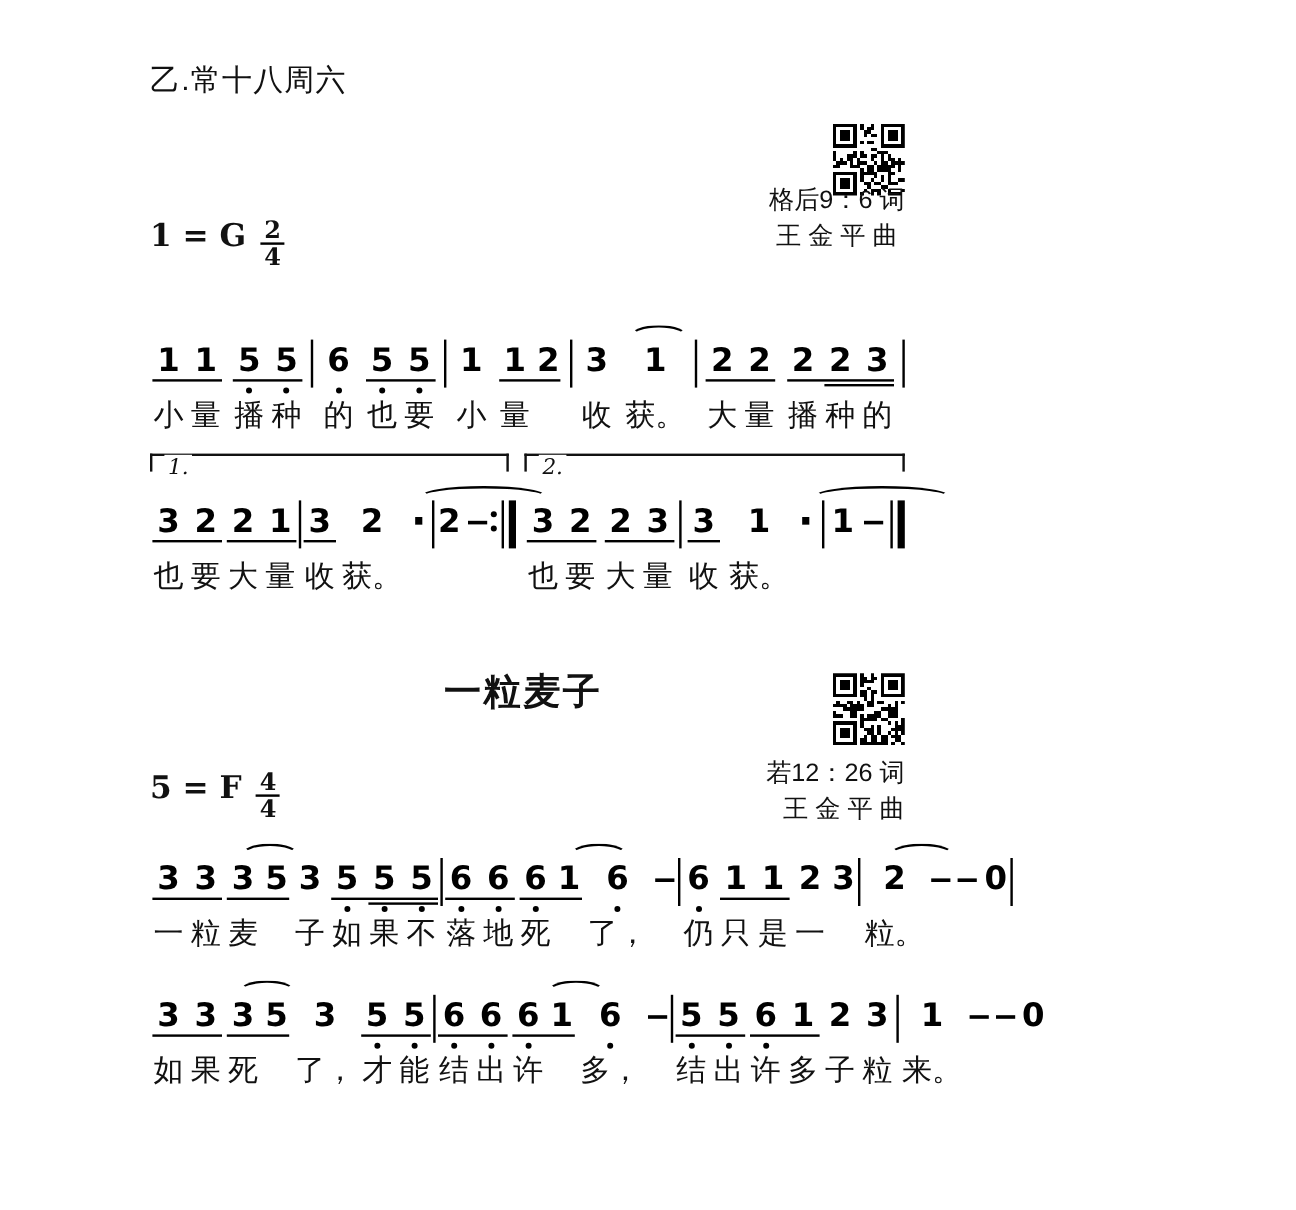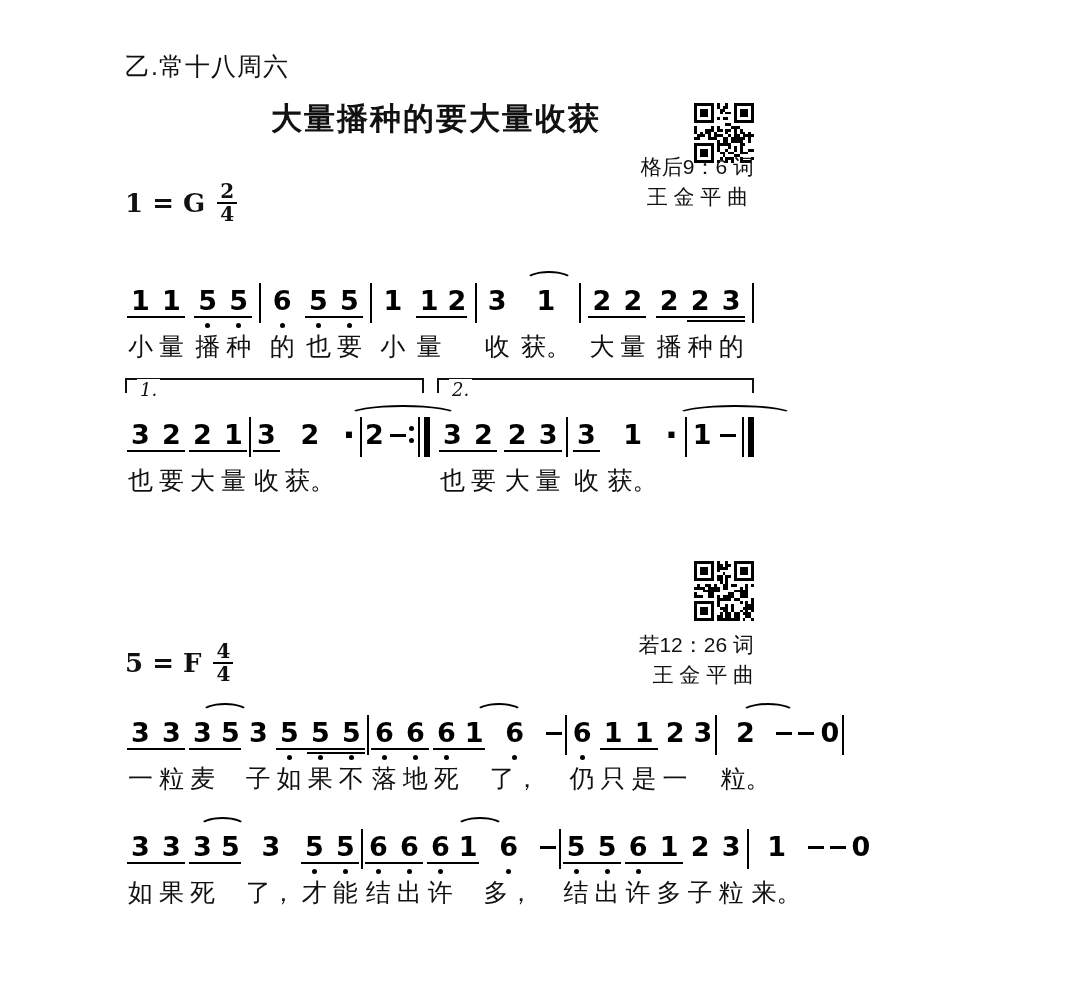--- a/index.html
+++ b/index.html
@@ -14,21 +14,21 @@
   .stitle.t2{top:556px;}
 
   .qr{position:absolute;right:118px;width:60px;height:60px;}
   .qr.q1{top:103px;}
   .qr.q2{top:561px;}
 
   .credits{position:absolute;right:118px;text-align:right;font-size:21px;line-height:30px;}
   .credits.c1{top:152px;text-align:center;}
   .credits.c2{top:630px;}
 
-  .keysig{position:absolute;left:125px;display:flex;align-items:center;
+  .keysig{position:absolute;left:125px;display:flex;
           font-family:"DejaVu Serif",serif;font-weight:bold;font-size:26px;}
   .keysig.k1{top:182px;}
   .keysig.k2{top:642px;}
   .ts{display:inline-flex;flex-direction:column;align-items:center;margin-left:12px;}
   .ts .tnum{font:bold 20px "DejaVu Serif",serif;line-height:19px;}
   .ts .tbar{width:20px;height:2px;background:#000;margin:1px 0;}
 
   .mline{position:absolute;left:125px;right:118px;}
   .mline.l1{top:268px;}
   .mline.l2{top:378px;display:flex;justify-content:space-between;}
@@ -61,21 +61,20 @@
   .dashbar{width:16px;height:3px;background:#000;}
   .slur{position:absolute;height:15px;border:2px solid transparent;border-top:2px solid #000;border-radius:50%;}
 </style>
 </head>
 <body>
 
 <div class="page">
 
   <div class="hdr">乙.常十八周六</div>
 
-  <div class="stitle t1">大量播种的要大量收获</div>
   <svg class="qr q1" xmlns="http://www.w3.org/2000/svg" shape-rendering="crispEdges" viewBox="0 0 21 21">
       <rect x="8" y="0" width="1" height="1" fill="#000"></rect>
       <rect x="11" y="0" width="1" height="1" fill="#000"></rect>
       <rect x="8" y="1" width="1" height="1" fill="#000"></rect>
       <rect x="10" y="1" width="1" height="1" fill="#000"></rect>
       <rect x="11" y="1" width="1" height="1" fill="#000"></rect>
       <rect x="9" y="2" width="1" height="1" fill="#000"></rect>
       <rect x="10" y="2" width="1" height="1" fill="#000"></rect>
       <rect x="9" y="3" width="1" height="1" fill="#000"></rect>
       <rect x="11" y="3" width="1" height="1" fill="#000"></rect>
@@ -512,20 +511,21 @@
           </div>
           <div class="rep">
             <div class="bline"></div>
             <div class="bthick"></div>
           </div>
           <div class="slur" style="left: 240px; width: 111.898px; top: 3px;"></div>
         </div>
       </div>
     </div>
 
+  <div class="stitle t2">一粒麦子</div>
   <svg class="qr q2" xmlns="http://www.w3.org/2000/svg" shape-rendering="crispEdges" viewBox="0 0 21 21">
       <rect x="8" y="0" width="1" height="1" fill="#000"></rect>
       <rect x="11" y="0" width="1" height="1" fill="#000"></rect>
       <rect x="8" y="1" width="1" height="1" fill="#000"></rect>
       <rect x="9" y="1" width="1" height="1" fill="#000"></rect>
       <rect x="11" y="1" width="1" height="1" fill="#000"></rect>
       <rect x="12" y="1" width="1" height="1" fill="#000"></rect>
       <rect x="8" y="2" width="1" height="1" fill="#000"></rect>
       <rect x="9" y="2" width="1" height="1" fill="#000"></rect>
       <rect x="10" y="2" width="1" height="1" fill="#000"></rect>

